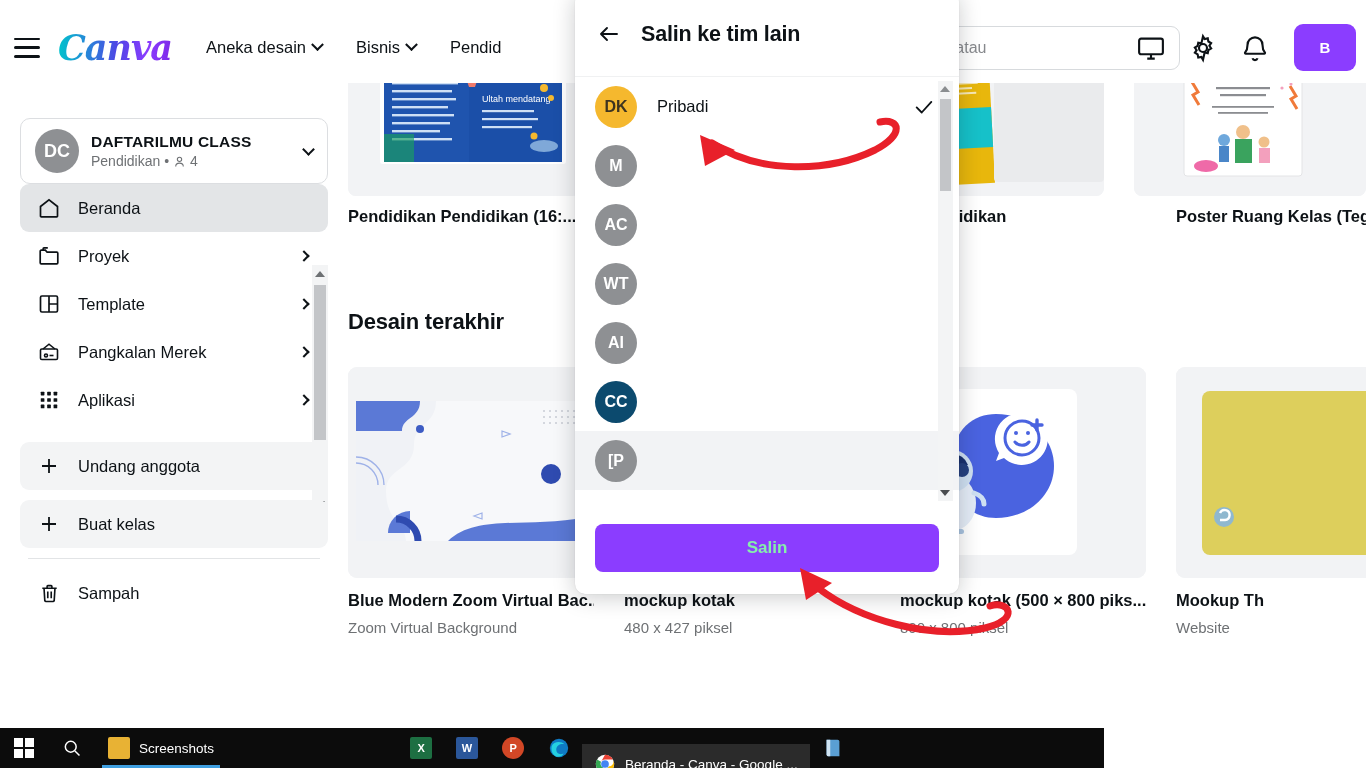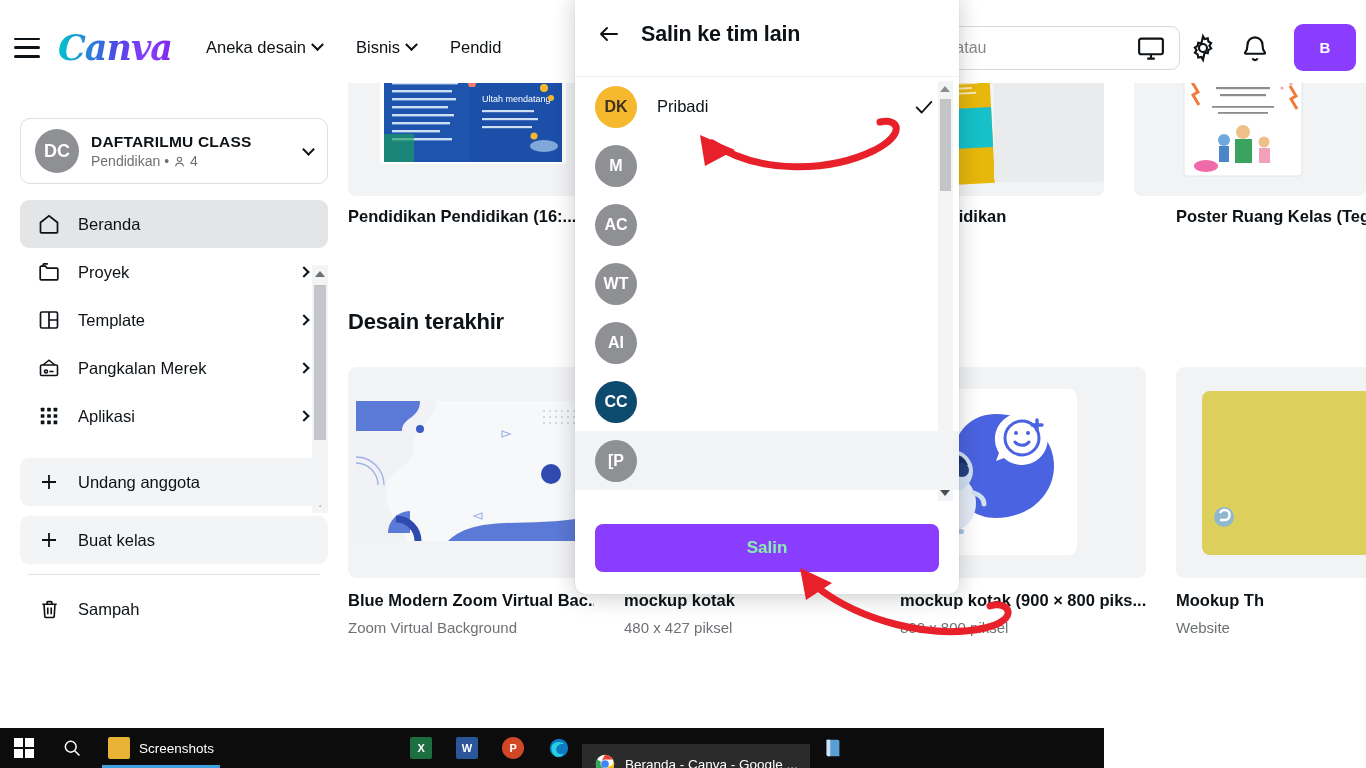--- a/index.html
+++ b/index.html
@@ -73,21 +73,21 @@
     width: 44px; height: 44px; border-radius: 50%; background: #8e9093;
     color: #fff; font-weight: bold; font-size: 18px;
     display: flex; align-items: center; justify-content: center; flex: 0 0 auto;
   }
   .team-txt { margin-left: 12px; flex: 1; min-width: 0; }
   .team-name { font-size: 15.5px; font-weight: bold; letter-spacing: .2px; white-space: nowrap; }
   .team-sub { font-size: 14px; color: #6e7174; margin-top: 2px; display: flex; align-items: center; gap: 4px; }
   .team-chev { width: 9px; height: 9px; border-right: 2px solid #0d1216; border-bottom: 2px solid #0d1216;
     transform: rotate(45deg); margin-bottom: 4px; }
 
-  .nav-list { margin-top: 16px; }
+  .nav-list { }
   .s-item {
     height: 48px; border-radius: 9px; display: flex; align-items: center;
     padding: 0 16px; cursor: pointer; gap: 16px; position: relative;
   }
   .s-item.active { background: #e3e5e7; }
   .s-label { font-size: 16.5px; flex: 1; }
   .s-arrow { width: 8px; height: 8px; border-right: 2.2px solid #0d1216; border-top: 2.2px solid #0d1216;
     transform: rotate(45deg); margin-right: 4px; }
   .s-icon { width: 26px; height: 26px; flex: 0 0 26px; display:flex;align-items:center;justify-content:center;}
 
@@ -528,21 +528,21 @@
     <div class="d-labels">
       <div>
         <div class="d-name">Blue Modern Zoom Virtual Bac...</div>
         <div class="d-sub">Zoom Virtual Background</div>
       </div>
       <div>
         <div class="d-name">mockup kotak</div>
         <div class="d-sub">480 x 427 piksel</div>
       </div>
       <div>
-        <div class="d-name">mockup kotak (900 × 800 piks...</div>
+        <div class="d-name">mockup kotak (500 × 800 piks...</div>
         <div class="d-sub">800 x 800 piksel</div>
       </div>
       <div>
         <div class="d-name">Mookup Th</div>
         <div class="d-sub">Website</div>
       </div>
     </div>
   </div>
 
   <div class="modal">

